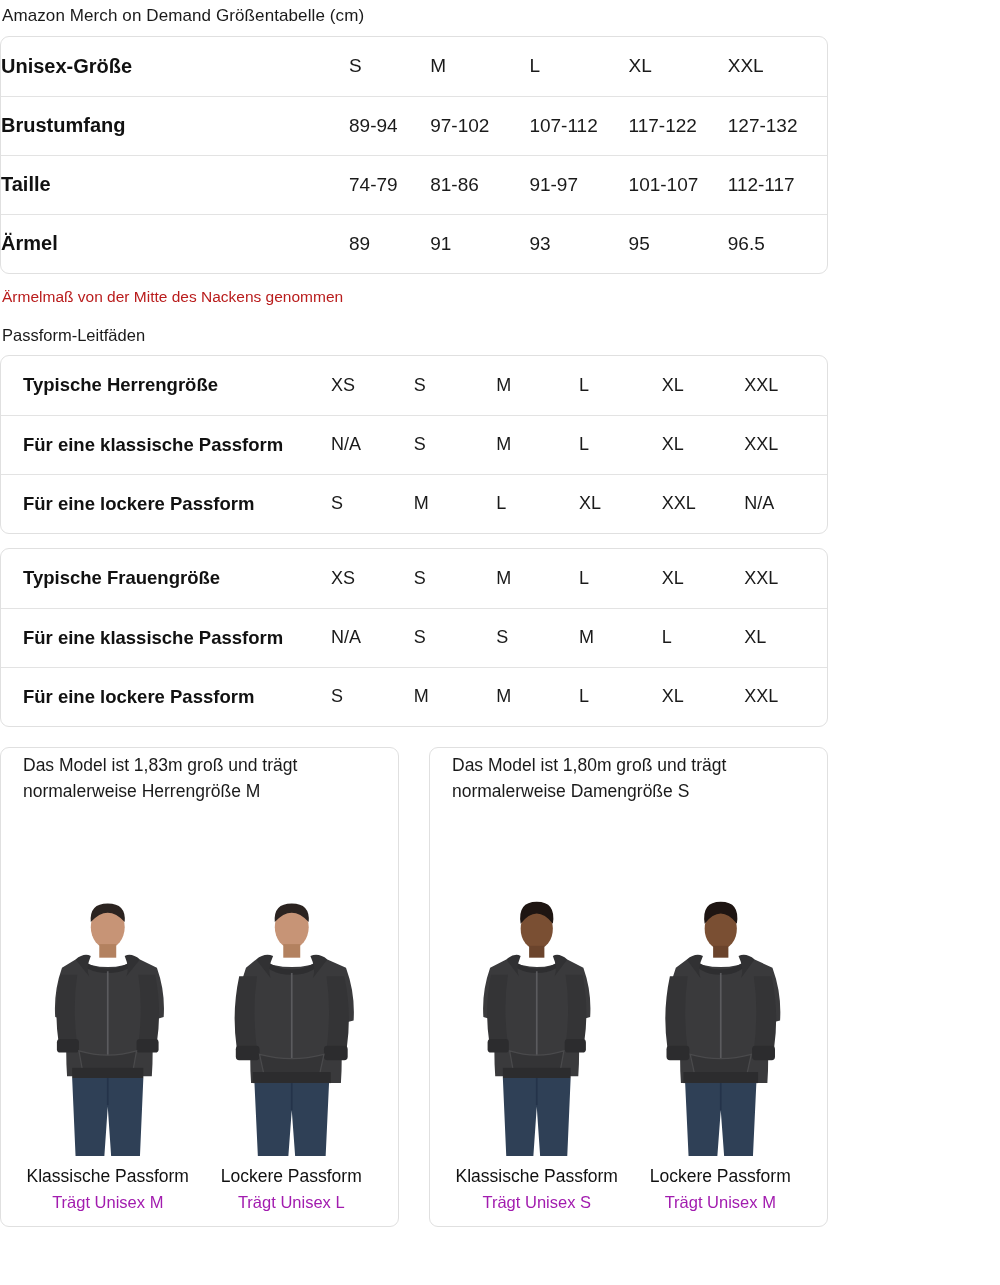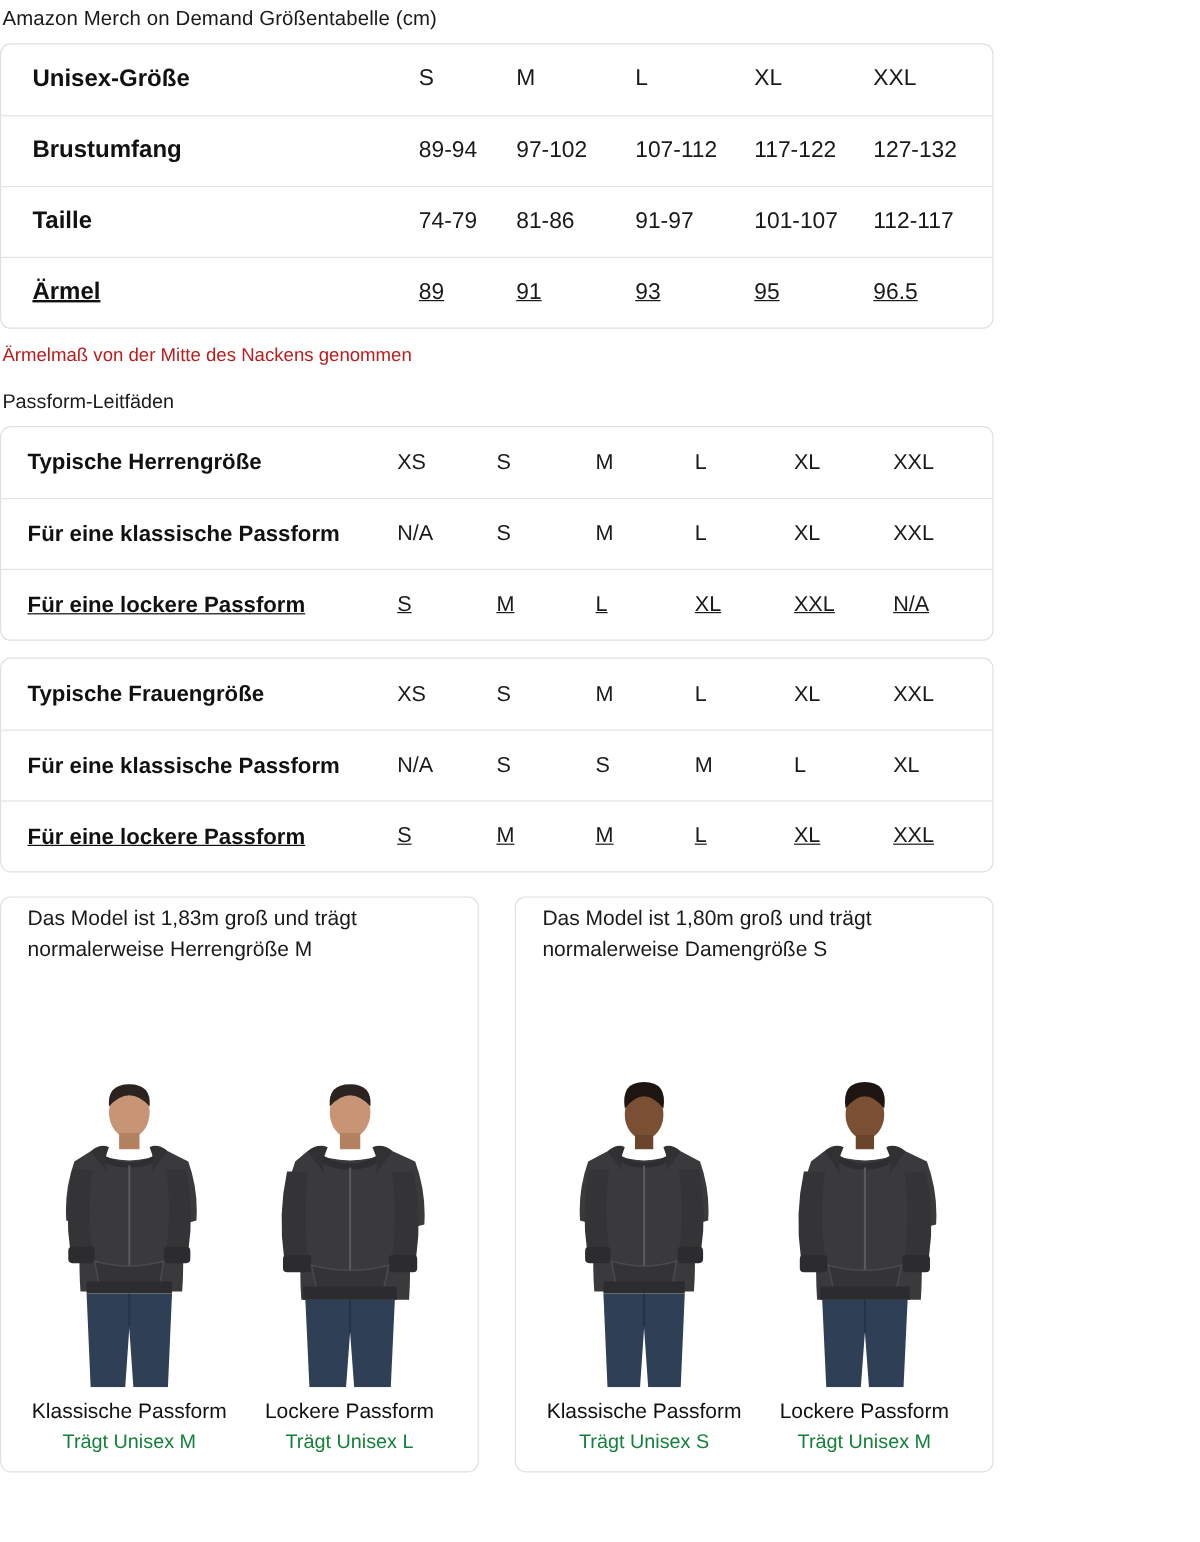--- a/index.html
+++ b/index.html
@@ -37,27 +37,26 @@
   table.sz {
     width: 100%;
     border-collapse: collapse;
     table-layout: fixed;
   }
   table.sz td {
     border-bottom: 1px solid #e3e3e3;
     padding: 0;
     vertical-align: middle;
   }
-  table.sz tr:last-child td { border-bottom: none; text-decoration: underline; }
+  table.sz tr:last-child td { border-bottom: none; }
 
   .main-table td { height: 59px; }
   .main-table td.lbl {
     font-size: 20px;
     font-weight: bold;
-    padding-left: 26px;
     color: #111;
     width: 330px;
   }
   .main-table td.val {
     font-size: 19px;
     color: #1a1a1a;
   }
   .main-table td.val.c1 { padding-left: 18px; }
 
   .note {
@@ -126,21 +125,21 @@
   }
   .fig-cap {
     font-size: 17.5px;
     font-weight: normal;
     color: #111;
     margin-top: 10px;
     text-align: center;
   }
   .fig-sub {
     font-size: 16.5px;
-    color: #15803d;
+    color: #a21caf;
     margin-top: 6px;
     text-align: center;
   }
 
   
   svg.person { display: block; width: 100%; height: 100%; }
 </style>
 </head>
 <body>
 

